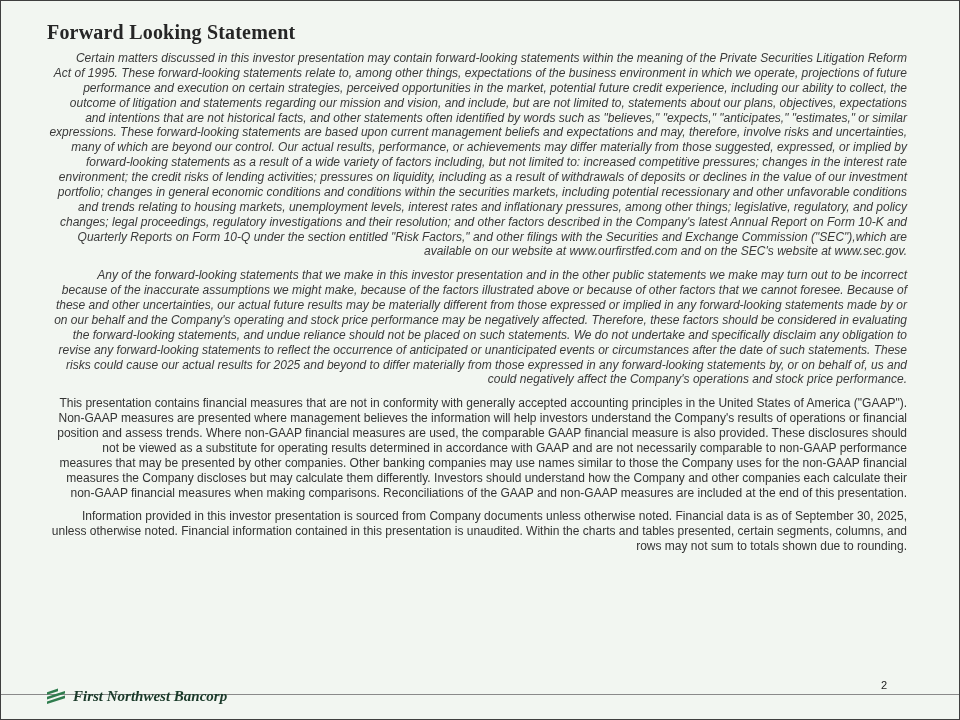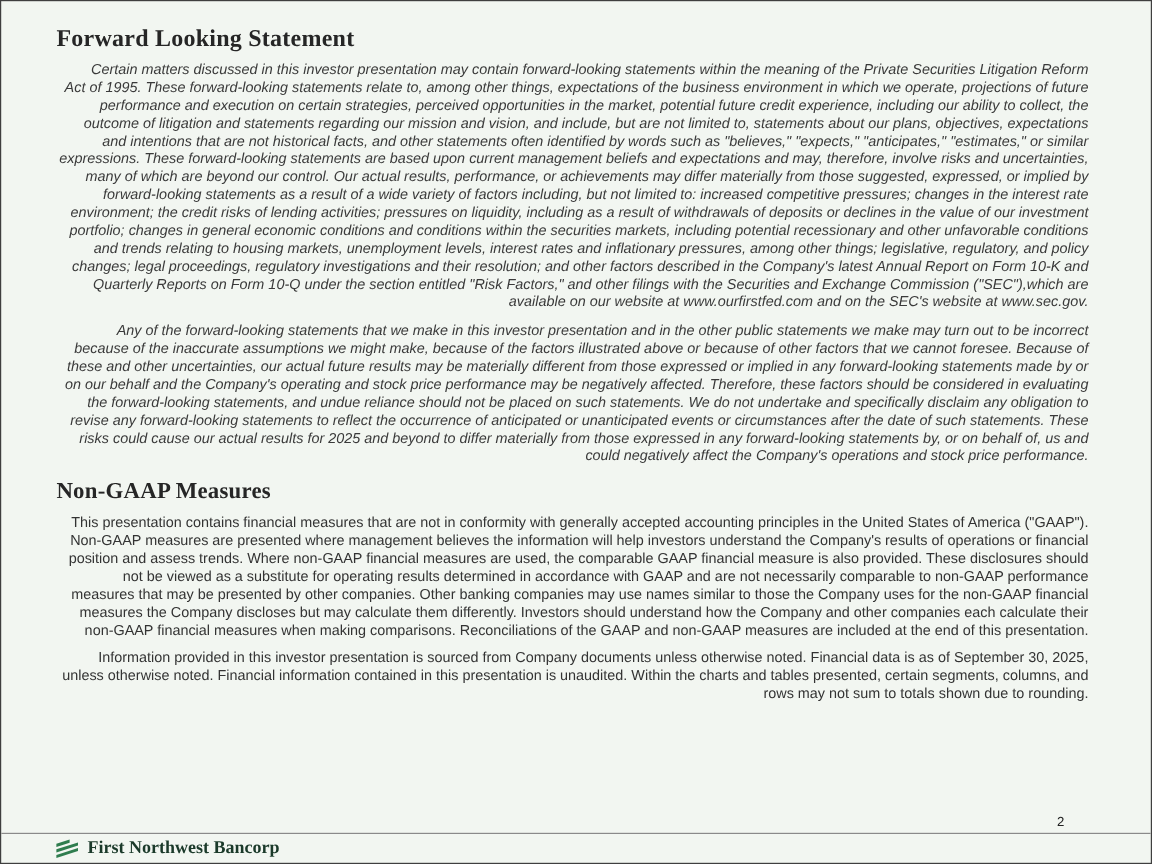--- a/index.html
+++ b/index.html
@@ -53,24 +53,25 @@
   .footer-line {
     position: absolute;
     left: 0;
     right: 0;
     bottom: 24px;
     border-top: 1px solid #8a8a8a;
   }
   .footer {
     position: absolute;
     left: 44px;
-    bottom: 3px;
+    bottom: 14px;
     display: flex;
     align-items: flex-end;
     gap: 6px;
+    font-style: italic;
   }
   .footer-company {
     font-family: "Liberation Serif", serif;
     font-weight: 700;
     font-size: 15px;
     color: #1b3a2a;
   }
   .logo-box {
     display: inline-flex;
     align-items: center;
@@ -81,21 +82,20 @@
 
 <div class="slide">
   <div class="content">
 
     <h1 class="heading">Forward Looking Statement</h1>
 
     <p class="body-text em">Certain matters discussed in this investor presentation may contain forward-looking statements within the meaning of the Private Securities Litigation Reform Act of 1995. These forward-looking statements relate to, among other things, expectations of the business environment in which we operate, projections of future performance and execution on certain strategies, perceived opportunities in the market, potential future credit experience, including our ability to collect, the outcome of litigation and statements regarding our mission and vision, and include, but are not limited to, statements about our plans, objectives, expectations and intentions that are not historical facts, and other statements often identified by words such as "believes," "expects," "anticipates," "estimates," or similar expressions. These forward-looking statements are based upon current management beliefs and expectations and may, therefore, involve risks and uncertainties, many of which are beyond our control. Our actual results, performance, or achievements may differ materially from those suggested, expressed, or implied by forward-looking statements as a result of a wide variety of factors including, but not limited to: increased competitive pressures; changes in the interest rate environment; the credit risks of lending activities; pressures on liquidity, including as a result of withdrawals of deposits or declines in the value of our investment portfolio; changes in general economic conditions and conditions within the securities markets, including potential recessionary and other unfavorable conditions and trends relating to housing markets, unemployment levels, interest rates and inflationary pressures, among other things; legislative, regulatory, and policy changes; legal proceedings, regulatory investigations and their resolution; and other factors described in the Company's latest Annual Report on Form 10-K and Quarterly Reports on Form 10-Q under the section entitled "Risk Factors," and other filings with the Securities and Exchange Commission ("SEC"),which are available on our website at www.ourfirstfed.com and on the SEC's website at www.sec.gov.</p>
 
     <p class="body-text em">Any of the forward-looking statements that we make in this investor presentation and in the other public statements we make may turn out to be incorrect because of the inaccurate assumptions we might make, because of the factors illustrated above or because of other factors that we cannot foresee. Because of these and other uncertainties, our actual future results may be materially different from those expressed or implied in any forward-looking statements made by or on our behalf and the Company's operating and stock price performance may be negatively affected. Therefore, these factors should be considered in evaluating the forward-looking statements, and undue reliance should not be placed on such statements. We do not undertake and specifically disclaim any obligation to revise any forward-looking statements to reflect the occurrence of anticipated or unanticipated events or circumstances after the date of such statements. These risks could cause our actual results for 2025 and beyond to differ materially from those expressed in any forward-looking statements by, or on behalf of, us and could negatively affect the Company's operations and stock price performance.</p>
 
-    <h2 class="heading">Non-GAAP Measures</h2>
 
     <p class="body-text">This presentation contains financial measures that are not in conformity with generally accepted accounting principles in the United States of America ("GAAP"). Non-GAAP measures are presented where management believes the information will help investors understand the Company's results of operations or financial position and assess trends. Where non-GAAP financial measures are used, the comparable GAAP financial measure is also provided. These disclosures should not be viewed as a substitute for operating results determined in accordance with GAAP and are not necessarily comparable to non-GAAP performance measures that may be presented by other companies. Other banking companies may use names similar to those the Company uses for the non-GAAP financial measures the Company discloses but may calculate them differently. Investors should understand how the Company and other companies each calculate their non-GAAP financial measures when making comparisons. Reconciliations of the GAAP and non-GAAP measures are included at the end of this presentation.</p>
 
 
     <p class="body-text">Information provided in this investor presentation is sourced from Company documents unless otherwise noted.  Financial data is as of September 30, 2025, unless otherwise noted. Financial information contained in this presentation is unaudited.  Within the charts and tables presented, certain segments, columns, and rows may not sum to totals shown due to rounding.</p>
 
   </div>
 
   <div class="page-num">2</div>
 

